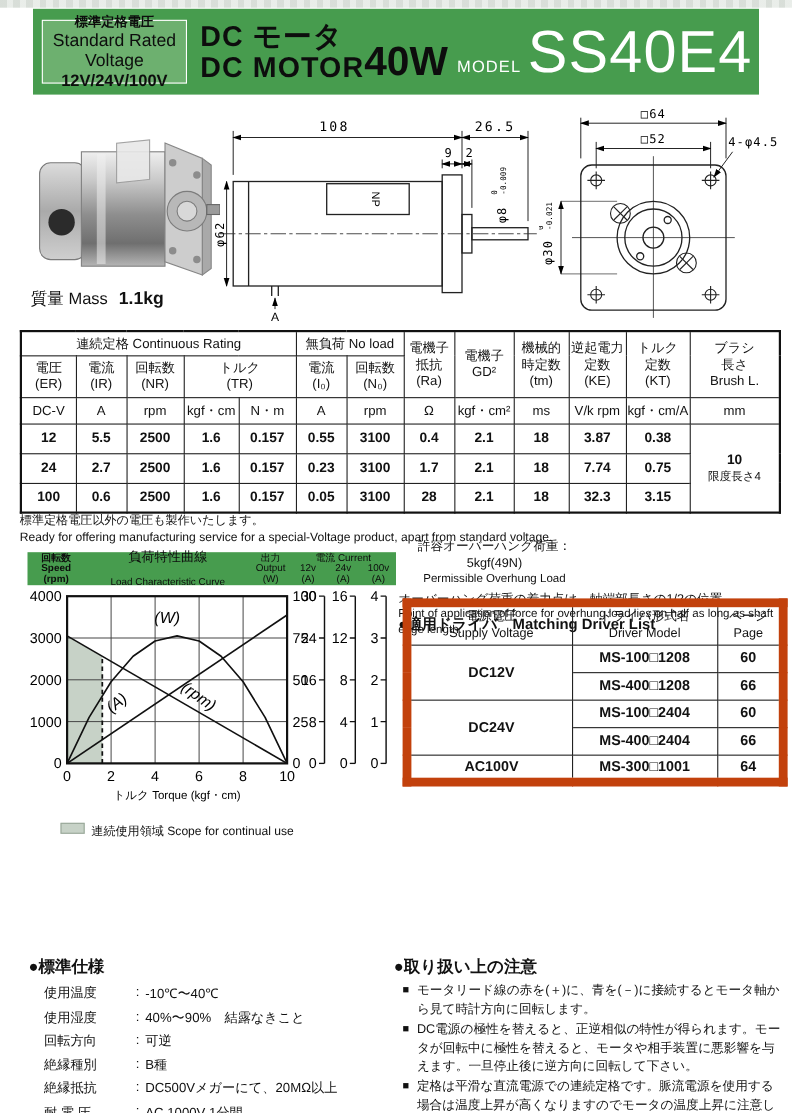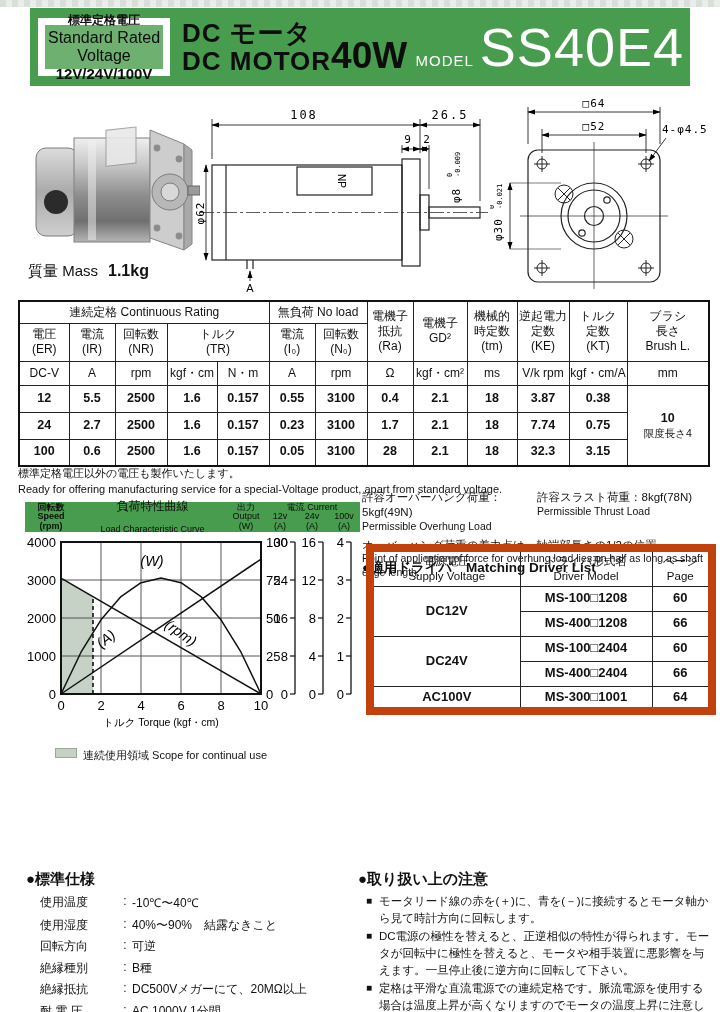--- a/index.html
+++ b/index.html
@@ -5,21 +5,21 @@
   * { margin:0; padding:0; box-sizing:border-box; }
   html,body { background:#fff; }
   body { width:720px; height:1012px; position:relative; font-family:"Liberation Sans", sans-serif; color:#111; overflow:hidden; }
   .abs { position:absolute; }
 
   
   .scan-strip { left:0; top:0; width:720px; height:7px; background:repeating-linear-gradient(90deg,#cfd6cf 0 6px,#e4e9e4 6px 12px); opacity:.8; }
 
   
   .band { left:30px; top:8px; width:660px; height:78px; background:#479c4e; display:flex; align-items:center; }
-  .vbox { margin-left:8px; width:132px; height:58px; border:7px solid #ffffff; background:#6db06f; display:flex; flex-direction:column; justify-content:center; text-align:center; color:#0d0d0d; }
+  .vbox { margin-left:8px; width:132px; height:58px; border:1px solid #ffffff; background:#6db06f; display:flex; flex-direction:column; justify-content:center; text-align:center; color:#0d0d0d; }
   .vbox .l1 { font-size:12px; font-weight:bold; }
   .vbox .l2 { font-size:16px; }
   .vbox .l3 { font-size:15px; font-weight:bold; }
   .ttl { margin-left:12px; font-weight:bold; font-size:26px; line-height:1.08; color:#0d0d0d; letter-spacing:1px; }
   .watt { margin-left:0; margin-top:18px; font-weight:bold; font-size:37px; color:#0d0d0d; }
   .modelgrp { margin-left:auto; margin-right:6px; display:flex; align-items:baseline; color:#fff; }
   .modelgrp .ml { font-size:15px; margin-right:6px; letter-spacing:1px; }
   .modelgrp .mv { font-size:54px; font-weight:normal; letter-spacing:1px;text-align:right; }
 
   .mass { left:28px; top:262px; font-size:15px; }
@@ -46,21 +46,21 @@
   .cb-out { width:36px; text-align:center; white-space:pre-line; line-height:1.05; }
   .cb-cur { width:96px; text-align:center; line-height:1.05; }
   .cb-cur .subs { display:flex; }
   .cb-cur .subs span { flex:1; white-space:pre-line; }
   .chartsvg { left:25px; top:534px; }
   .legend { left:55px; top:748px; font-size:11px; display:flex; align-items:flex-start; }
   .legend .sw { width:22px; height:10px; background:#c7d2c7; border:1px solid #9aa89a; margin-right:6px; }
 
   
   .loads { left:362px; top:490px; width:350px; font-size:11px; line-height:1.3; }
-  .loads .row { display:flex; margin-bottom:4px; }
+  .loads .row { display:flex; margin-bottom:4px;text-align:center; }
   .loads .col { width:50%; }
   .loads .jp { font-size:11.5px; }
   .loads .en { font-size:10.5px; }
   .drvhead { left:362px; top:559px; font-size:13.5px; font-weight:bold; }
   .driver { left:366px; top:544px; width:342px; border:8px solid #c2410c; font-size:12px; text-align:center; }
   .driver th, .driver td { border:1px solid #222; white-space:pre-line; line-height:1.25; }
   .driver th { height:38px; font-weight:normal; font-size:11.5px; }
   .driver td { height:25px; font-weight:bold; font-size:13px; }
 
   
@@ -461,24 +461,20 @@
   <span class="sw"></span>
   <span>連続使用領域 Scope for continual use</span>
 </div>
 
 <div class="abs loads">
   <div class="row">
     <div class="col">
       <div class="jp">許容オーバーハング荷重：5kgf(49N)</div>
       <div class="en">Permissible Overhung Load</div>
     </div>
-    <div class="col">
-      <div class="jp">許容スラスト荷重：8kgf(78N)</div>
-      <div class="en">Permissible Thrust Load</div>
-    </div>
   </div>
   <div class="jp">オーバーハング荷重の着力点は、軸端部長さの1/2の位置。</div>
   <div class="en">Point of application of force for overhung load lies on half as long as shaft edge length.</div>
 </div>
 
 <div class="abs drvhead">●適用ドライバ　Matching Driver List</div>
 <table class="abs driver">
   <colgroup>
       <col style="width:150px">
       <col style="width:132px">

